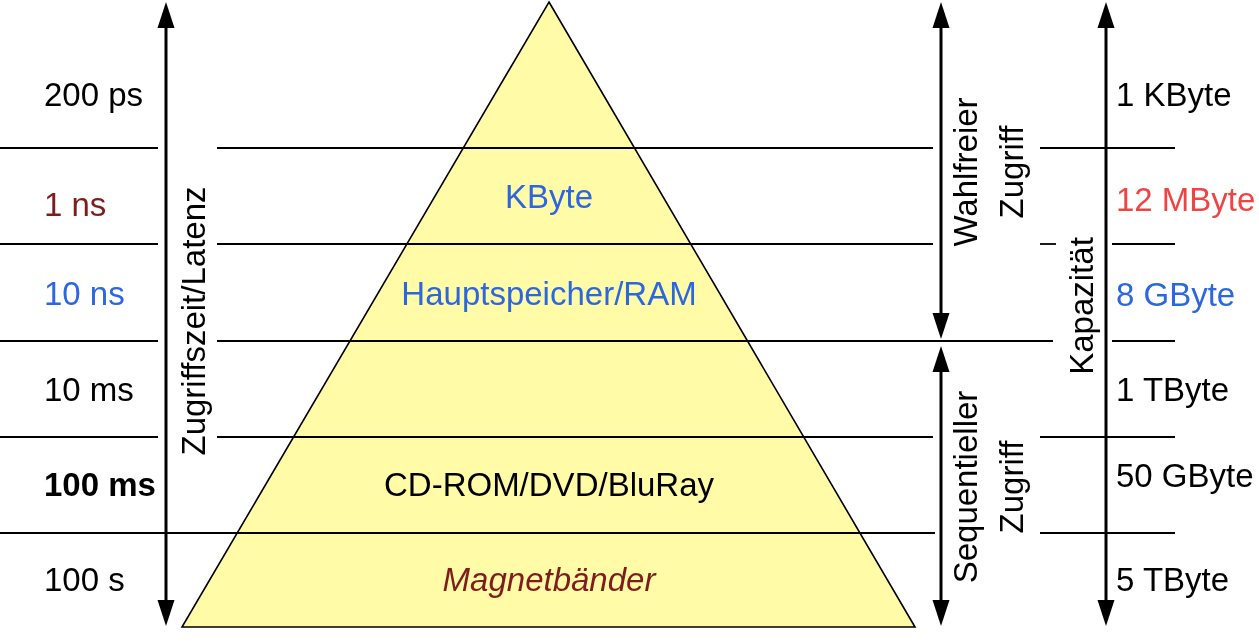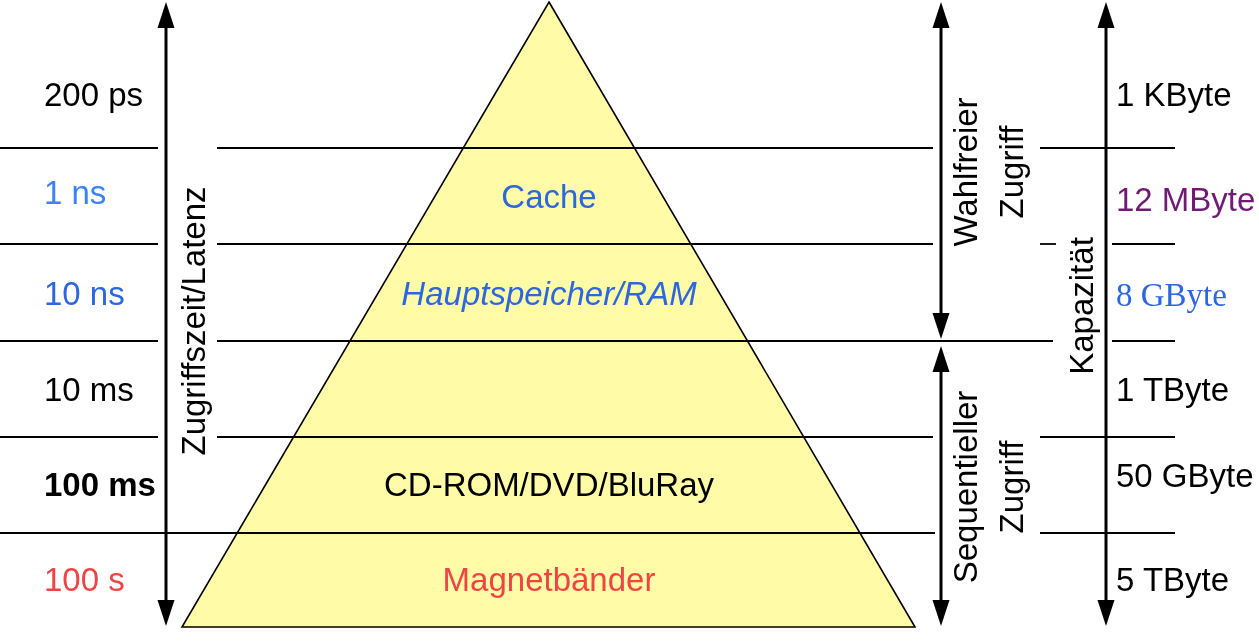--- a/index.html
+++ b/index.html
@@ -90,35 +90,35 @@
       <polygon class="arrow-head" points="941,626 932.5,600 949.5,600"></polygon>
     </g>
 
     <g>
       <line class="arrow-line" x1="1106" y1="20" x2="1106" y2="608"></line>
       <polygon class="arrow-head" points="1106,2 1097.5,28 1114.5,28"></polygon>
       <polygon class="arrow-head" points="1106,626 1097.5,600 1114.5,600"></polygon>
     </g>
   </svg>
 
-  <div class="lvl" style="left: 549px; top: 197px; color: rgb(44, 102, 224);">Cache</div>
-  <div class="lvl" style="left: 549px; top: 294px; color: rgb(44, 102, 224); font-style: italic;">Hauptspeicher/RAM</div>
+  <div class="lvl" style="left: 549px; top: 197px; color: rgb(44, 102, 224);">KByte</div>
+  <div class="lvl" style="left: 549px; top: 294px; color: rgb(44, 102, 224);">Hauptspeicher/RAM</div>
   <div class="lvl" style="left: 549px; top: 485px; color: rgb(0, 0, 0);">CD-ROM/DVD/BluRay</div>
-  <div class="lvl" style="left: 549px; top: 580px; color: #ef4444;">Magnetbänder</div>
+  <div class="lvl" style="left: 549px; top: 580px; color: #7f1d1d; font-style: italic;">Magnetbänder</div>
 
   <div class="tick-left" style="top: 95px; color: rgb(0, 0, 0);">200 ps</div>
-  <div class="tick-left" style="top: 193px; color: #3b82f6;">1 ns</div>
+  <div class="tick-left" style="top: 205px; color: #7f1d1d;">1 ns</div>
   <div class="tick-left" style="top: 294px; color: rgb(44, 102, 224);">10 ns</div>
   <div class="tick-left" style="top: 390px; color: rgb(0, 0, 0);">10 ms</div>
   <div class="tick-left" style="top: 485px; color: rgb(0, 0, 0); font-weight: bold;">100 ms</div>
-  <div class="tick-left" style="top: 580px; color: #ef4444;">100 s</div>
+  <div class="tick-left" style="top: 580px; color: #000000;">100 s</div>
 
   <div class="tick-right" style="top: 95px; color: rgb(0, 0, 0);">1 KByte</div>
-  <div class="tick-right" style="top: 200px; color: #701a75;">12 MByte</div>
-  <div class="tick-right" style="top: 295px; color: rgb(44, 102, 224); font-family: Liberation Serif, serif;">8 GByte</div>
+  <div class="tick-right" style="top: 200px; color: #ef4444;">12 MByte</div>
+  <div class="tick-right" style="top: 295px; color: rgb(44, 102, 224);">8 GByte</div>
   <div class="tick-right" style="top: 390px; color: rgb(0, 0, 0);">1 TByte</div>
   <div class="tick-right" style="top: 476px; color: rgb(0, 0, 0);">50 GByte</div>
   <div class="tick-right" style="top: 580px; color: rgb(0, 0, 0);">5 TByte</div>
 
   <div class="rot" style="left:194px;top:321px">Zugriffszeit/Latenz</div>
 
   <div class="rot rot2" style="left:989px;top:172px">
     <div>Wahlfreier</div>
     <div>Zugriff</div>
   </div>

